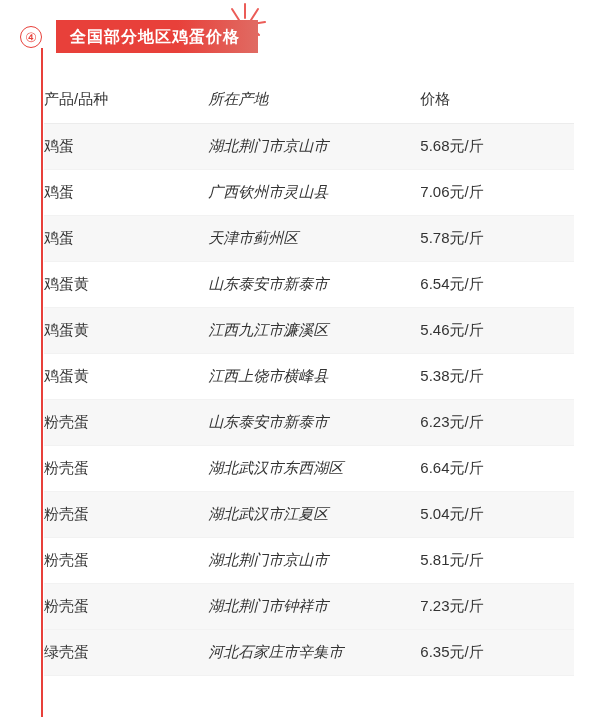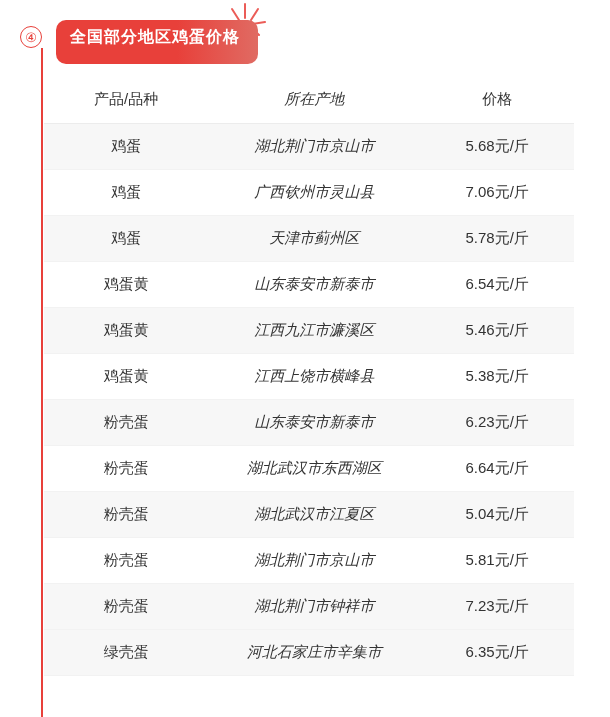--- a/index.html
+++ b/index.html
@@ -48,31 +48,30 @@
     line-height: 22px;
     text-align: center;
     box-sizing: border-box;
     background: #fff;
     z-index: 3;
   }
   .title-ribbon {
     position: absolute;
     left: 56px;
     top: 20px;
-    height: 44px;
+    height: 33px;
     padding: 0 18px 0 14px;
     background: linear-gradient(90deg, #e8403a 0%, #e8403a 60%, #e06b63 100%);
     color: #ffffff;
     font-size: 16px;
     font-weight: bold;
     line-height: 34px;
     letter-spacing: 1px;
     z-index: 2;
     white-space: nowrap;
-    border-radius: 10px;
   }
   .sparkle {
     position: absolute;
     left: 222px;
     top: 2px;
     width: 46px;
     height: 42px;
     z-index: 1;
   }
   
@@ -85,27 +84,26 @@
   table.price-table {
     width: 100%;
     border-collapse: collapse;
     font-size: 15px;
   }
   table.price-table th {
     font-weight: normal;
     color: #333;
     font-size: 15px;
     padding: 14px 0 14px 0;
-    text-align: center;
+    text-align: left;
     background: #ffffff;
     border-bottom: 1px solid #ececec;
   }
   table.price-table td {
     padding: 13px 0;
-    text-align: center;
     color: #333;
     font-size: 15px;
     border-bottom: 1px solid #f2f2f2;
   }
   table.price-table tbody tr.alt td {
     background: #f7f7f7;
   }
   .col-product { width: 31%; }
   .col-origin  { width: 40%; font-style: italic; }
   .col-price   { width: 29%; }

